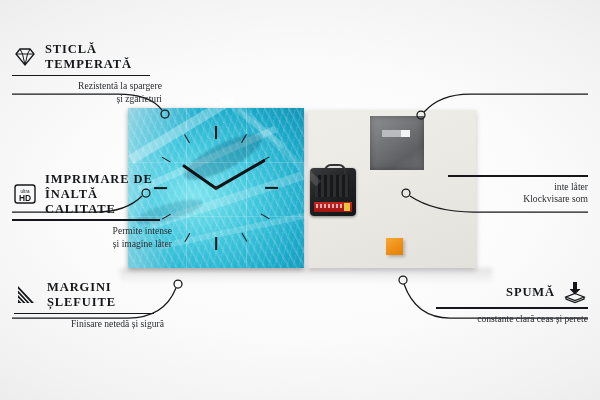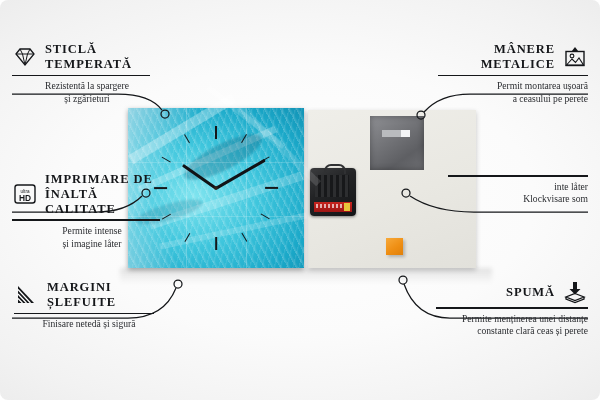--- a/index.html
+++ b/index.html
@@ -6,21 +6,20 @@
   body{
     width:600px;height:400px;overflow:hidden;
     font-family:"Liberation Serif", serif;
     background:#ffffff;
   }
   #stage{
     position:relative;width:600px;height:400px;
     background:
       radial-gradient(ellipse 520px 300px at 300px 200px,#ffffff 0%,#fbfbfb 45%,#f2f2f2 75%,#e8e8e8 100%);
     overflow:hidden;
-    border-radius:8px;
   }
   
   .photo{
     position:absolute;left:128px;top:108px;width:348px;height:166px;
   }
   .clock{
     position:absolute;left:0;top:0;width:176px;height:160px;
     background:
       linear-gradient(118deg, rgba(255,255,255,.55) 0%, rgba(255,255,255,0) 28%),
       linear-gradient(72deg, rgba(255,255,255,.40) 0%, rgba(255,255,255,0) 22%),
@@ -86,21 +85,21 @@
     font-size:12.5px;font-weight:bold;letter-spacing:.9px;color:#15171a;
     line-height:1.18;text-transform:uppercase;
   }
   .co-rule{height:1.6px;background:#15171a;margin:3px 0 4px 0;}
   .co-sub{
     font-family:"Liberation Serif", serif;
     font-size:9.6px;color:#2b2d31;line-height:1.34;
   }
   .left .co-head{justify-content:flex-start;}
   .left .co-title{text-align:left;}
-  .left .co-sub{text-align:center;font-family:Liberation Serif, serif;}
+  .left .co-sub{text-align:right;font-family:Liberation Serif, serif;}
   .right .co-head{justify-content:flex-end;}
   .right .co-title{text-align:right;}
   .right .co-sub{text-align:right;}
   .ico{width:26px;height:24px;flex:0 0 26px;display:block;}
   svg.ico{stroke:#15171a;fill:none;}
   .leaders{position:absolute;left:0;top:0;width:600px;height:400px;pointer-events:none;}
   .leaders path{fill:none;stroke:#15171a;stroke-width:1.25;}
   .leaders circle{fill:none;stroke:#15171a;stroke-width:1.25;}
 </style>
 </head>
@@ -222,39 +221,20 @@
         <div>MARGINI</div>
         <div>ȘLEFUITE</div>
       </div>
     </div>
     <div class="co-rule" style="width:140px"></div>
     <div class="co-sub">
       <div>Finisare netedă și sigură</div>
     </div>
   </div>
 
-  <div class="callout right" style="left:430px;top:42px;width:158px;">
-    <div class="co-head">
-      <div class="co-title">
-        <div>MÂNERE</div>
-        <div>METALICE</div>
-      </div>
-      <svg class="ico" viewBox="0 0 26 24">
-        <path d="M13 2 L9.5 6.5 H16.5 Z" fill="#15171a" stroke="none"></path>
-        <rect x="4" y="6.5" width="18" height="14" stroke-width="1.4"></rect>
-        <circle cx="10" cy="11" r="1.9" stroke-width="1.1"></circle>
-        <path d="M4.5 20 L10 14 L13.5 17.5 L17 13 L21.5 20 Z" stroke-width="1.1"></path>
-      </svg>
-    </div>
-    <div class="co-rule" style="width:150px;margin-left:8px"></div>
-    <div class="co-sub">
-      <div>Permit montarea ușoară</div>
-      <div>a ceasului pe perete</div>
-    </div>
-  </div>
 
   <div class="callout right" style="left:440px;top:172px;width:148px;">
     <div class="co-rule" style="width:140px;margin-left:8px"></div>
     <div class="co-sub">
       <div>inte låter</div>
       <div>Klockvisare som</div>
     </div>
   </div>
 
   <div class="callout right" style="left:428px;top:280px;width:160px;">
@@ -263,18 +243,17 @@
         <div>SPUMĂ</div>
       </div>
       <svg class="ico" viewBox="0 0 26 24">
         <path d="M11 2 H15 V9 H18.5 L13 14.5 L7.5 9 H11 Z" fill="#15171a" stroke="none"></path>
         <path d="M13 13.5 L22 17 L13 20.5 L4 17 Z" stroke-width="1.3"></path>
         <path d="M4 17 V19 L13 22.5 L22 19 V17" stroke-width="1.3"></path>
       </svg>
     </div>
     <div class="co-rule" style="width:152px;margin-left:8px"></div>
     <div class="co-sub">
-      <div>Permite menținerea unei distanțe</div>
       <div>constante clară ceas și perete</div>
     </div>
   </div>
 
 </div>
 
 </body></html>

